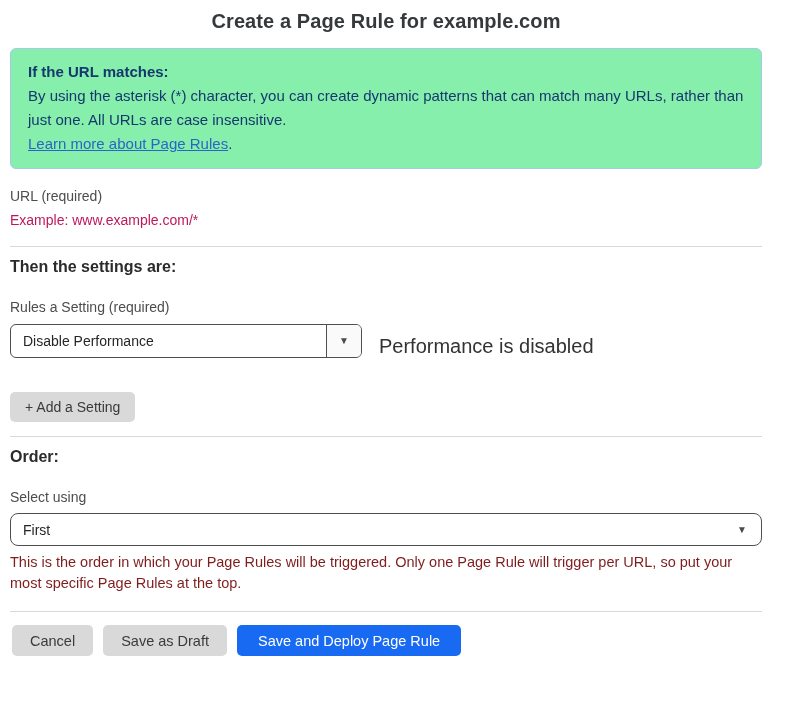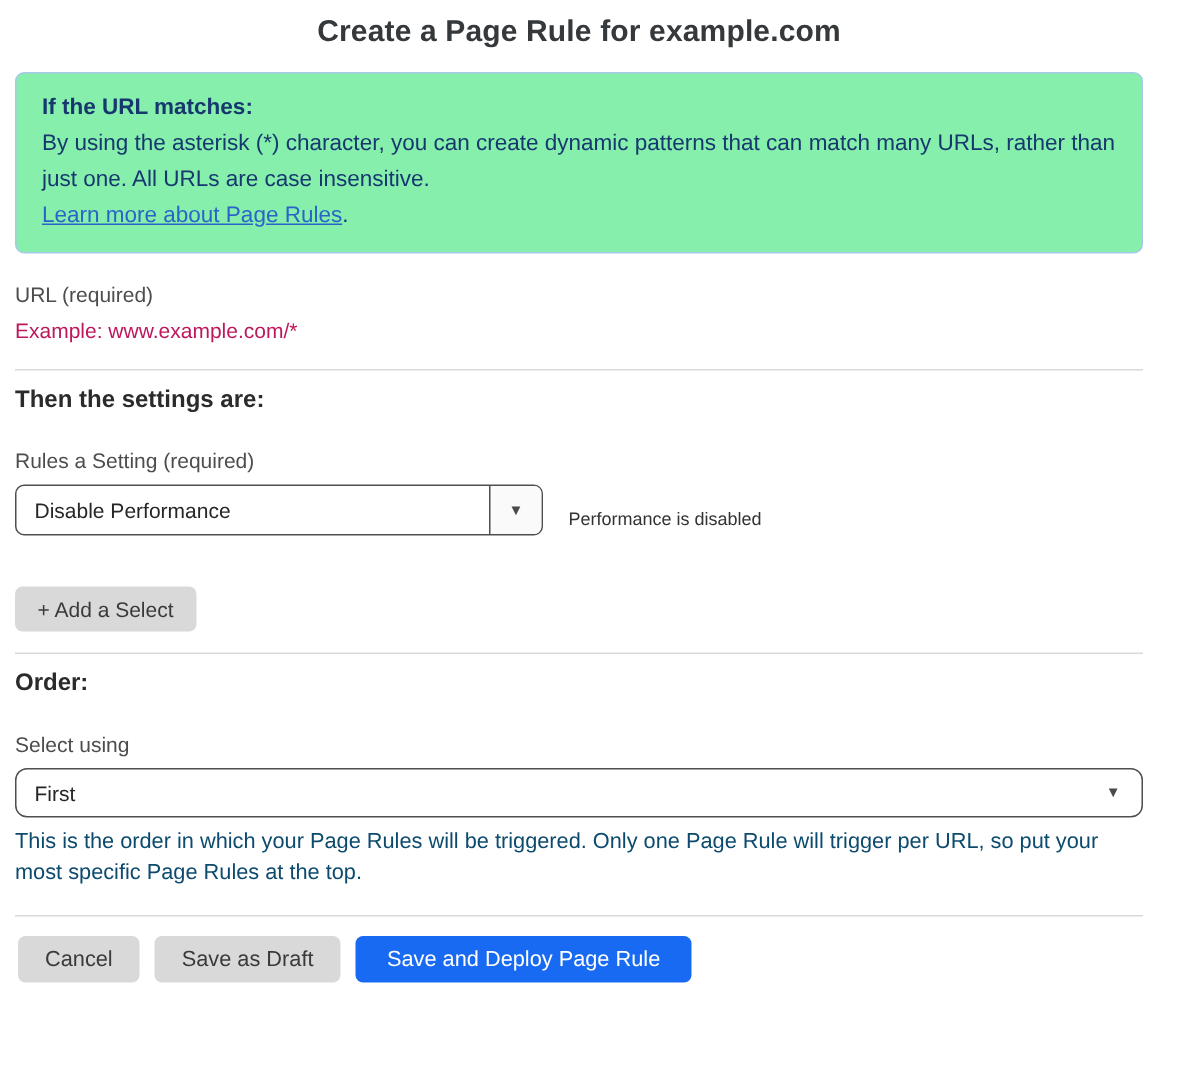--- a/index.html
+++ b/index.html
@@ -111,21 +111,21 @@
     border-left: 1px solid #4f4f4f;
     background: #fafafa;
     display: flex;
     align-items: center;
     justify-content: center;
     color: #4a4a4a;
     font-size: 10px;
   }
   .setting-status {
     margin-left: 17px;
-    font-size: 12px;
+    font-size: 20px;
     color: #333;
     margin-top: 12px;
   }
 
   .add-setting-btn {
     margin-top: 34px;
     display: inline-block;
     background: #d9d9d9;
     color: #3a3a3a;
     border: none;
@@ -151,21 +151,21 @@
     padding: 0 14px 0 12px;
     cursor: pointer;
   }
   .order-select .select-value { font-size: 14px; color: #262626; }
   .order-select .chevron { font-size: 10px; color: #4a4a4a; }
 
   .help-text {
     margin-top: 6px;
     font-size: 14.5px;
     line-height: 21px;
-    color: #0c4a6e;
+    color: #7f1d1d;
     max-width: 745px;
   }
 
   
   .footer-actions {
     margin-top: 13px;
     display: flex;
     align-items: center;
     gap: 10px;
     padding-left: 2px;
@@ -219,21 +219,21 @@
   <div class="setting-row">
     <div class="setting-select">
       <div class="select-value">Disable Performance</div>
       <div class="select-arrow-seg">
         <span>▼</span>
       </div>
     </div>
     <div class="setting-status">Performance is disabled</div>
   </div>
 
-  <button class="add-setting-btn">+ Add a Select</button>
+  <button class="add-setting-btn">+ Add a Setting</button>
 
   <hr class="divider divider-2">
 
   <div class="section-heading">Order:</div>
 
   <div class="field-label picker-label">Select using</div>
 
   <div class="order-select">
     <span class="select-value">First</span>
     <span class="chevron">▼</span>

